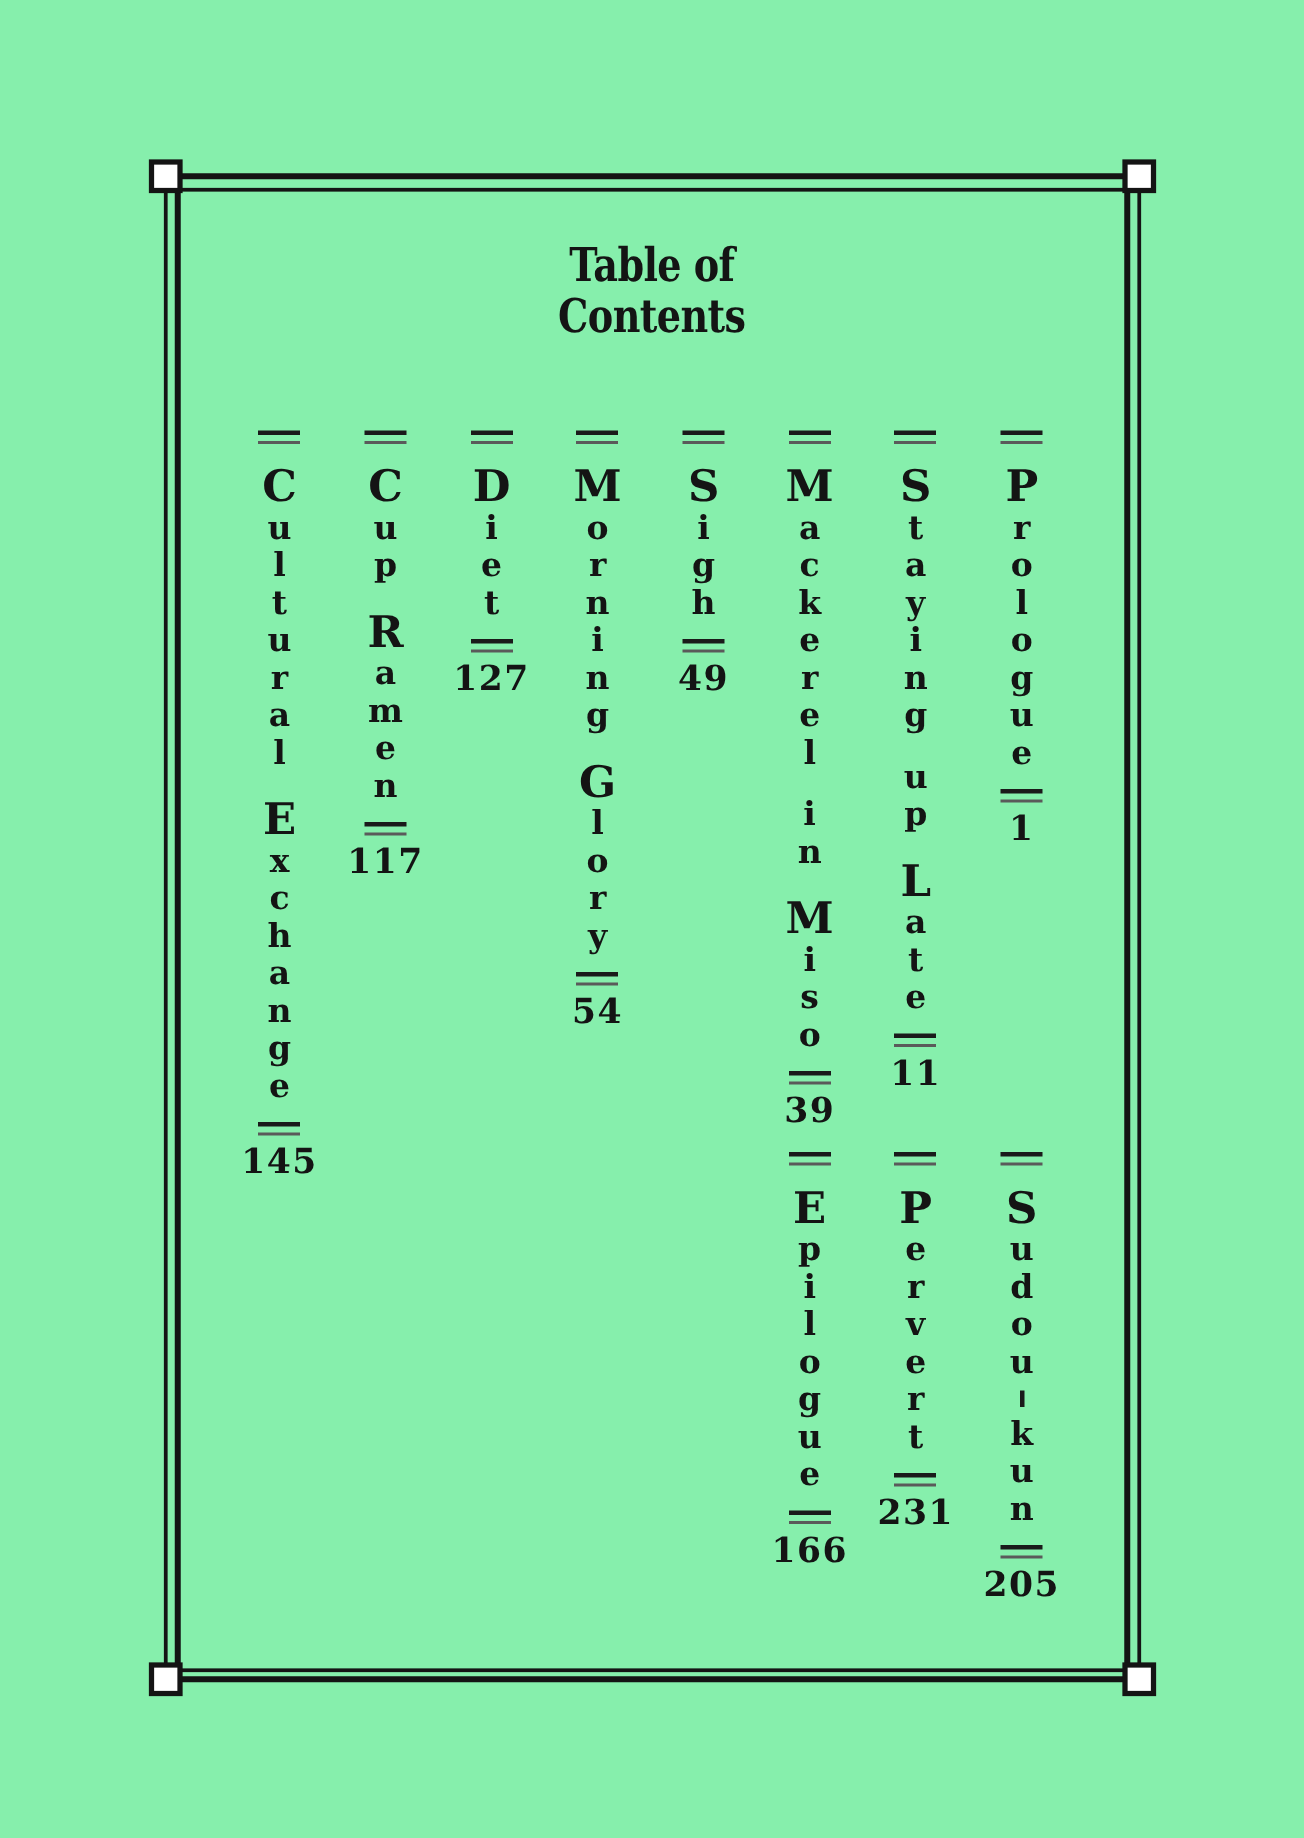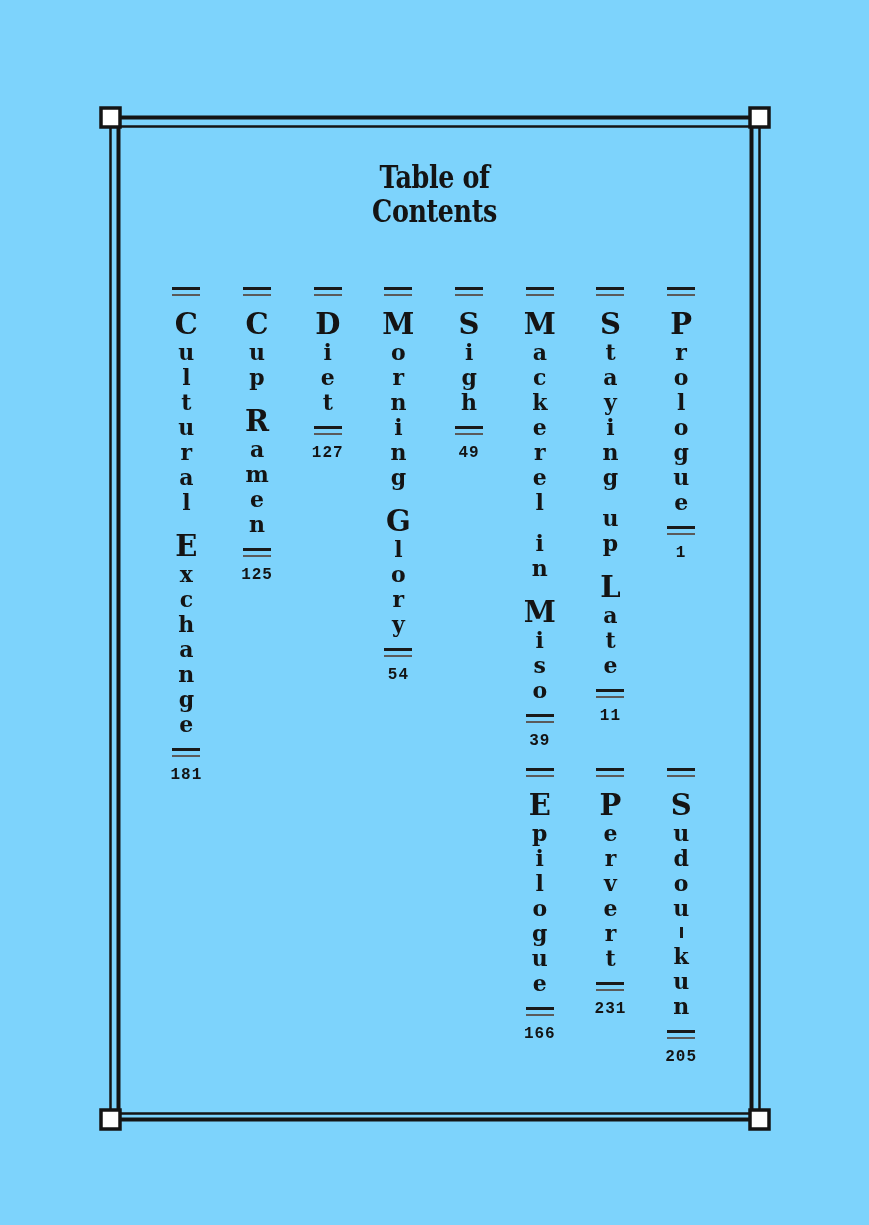--- a/index.html
+++ b/index.html
@@ -1,20 +1,20 @@
 <!DOCTYPE html>
 <html><head>
 <meta charset="utf-8">
 <style>
   html, body { margin: 0; padding: 0; background: #ffffff; }
   .page {
     position: relative;
     width: 869px;
     height: 1225px;
-    background: #7dd3fc;
+    background: #86efac;
     overflow: hidden;
     font-family: "DejaVu Serif", serif;
     color: #141414;
   }
   .frame {
     position: absolute;
     left: 0; top: 0;
     width: 869px; height: 1225px;
     pointer-events: none;
   }
@@ -73,24 +73,23 @@
     line-height: 31px;
   }
   .vhyphen {
     width: 3px;
     height: 11px;
     background: #1a1a1a;
     margin: 6px 0;
   }
   .pagenum {
     font-weight: bold;
-    font-size: 16px;
+    font-size: 23px;
     line-height: 20px;
     letter-spacing: 1px;
-    font-family: Liberation Mono, monospace;
   }
 </style>
 </head>
 <body>
 
 <div class="page">
 
   <svg class="frame" viewBox="0 0 869 1225" xmlns="http://www.w3.org/2000/svg" aria-hidden="true">
 
     <rect x="110.5" y="126.5" width="649" height="987" fill="none" stroke="#141414" stroke-width="2.5"></rect>
@@ -224,21 +223,21 @@
           <span class="letter">p</span>
         </div>
         <div class="word">
           <span class="letter cap">R</span>
           <span class="letter">a</span>
           <span class="letter">m</span>
           <span class="letter">e</span>
           <span class="letter">n</span>
         </div>
         <span class="dbar bottom"></span>
-        <span class="pagenum">125</span>
+        <span class="pagenum">117</span>
       </div>
       <div class="entry" style="grid-area: 1 / 1;">
         <span class="dbar top"></span>
         <div class="word">
           <span class="letter cap">C</span>
           <span class="letter">u</span>
           <span class="letter">l</span>
           <span class="letter">t</span>
           <span class="letter">u</span>
           <span class="letter">r</span>
@@ -249,21 +248,21 @@
           <span class="letter cap">E</span>
           <span class="letter">x</span>
           <span class="letter">c</span>
           <span class="letter">h</span>
           <span class="letter">a</span>
           <span class="letter">n</span>
           <span class="letter">g</span>
           <span class="letter">e</span>
         </div>
         <span class="dbar bottom"></span>
-        <span class="pagenum">181</span>
+        <span class="pagenum">145</span>
       </div>
       <div class="entry" style="grid-area: 2 / 8;">
         <span class="dbar top"></span>
         <div class="word">
           <span class="letter cap">S</span>
           <span class="letter">u</span>
           <span class="letter">d</span>
           <span class="letter">o</span>
           <span class="letter">u</span>
           <span class="vhyphen"></span>

